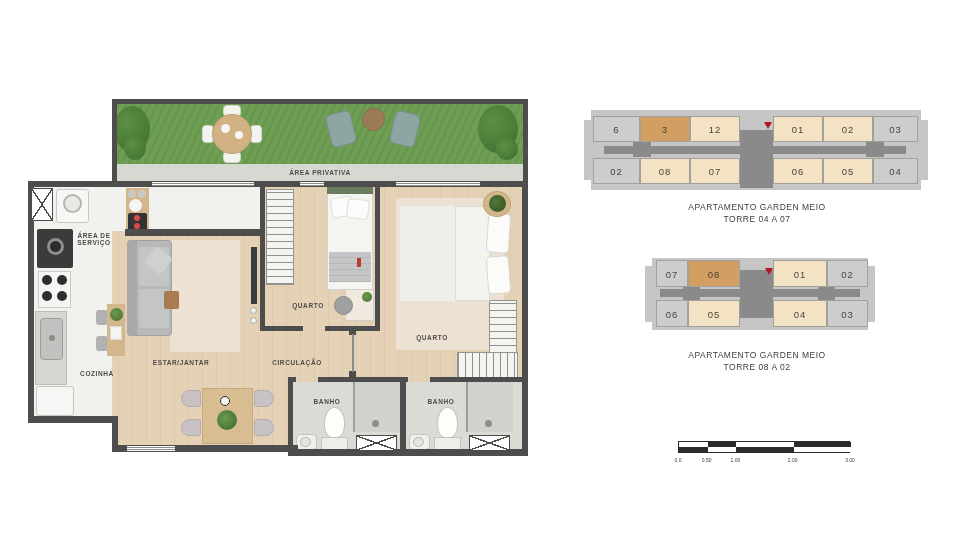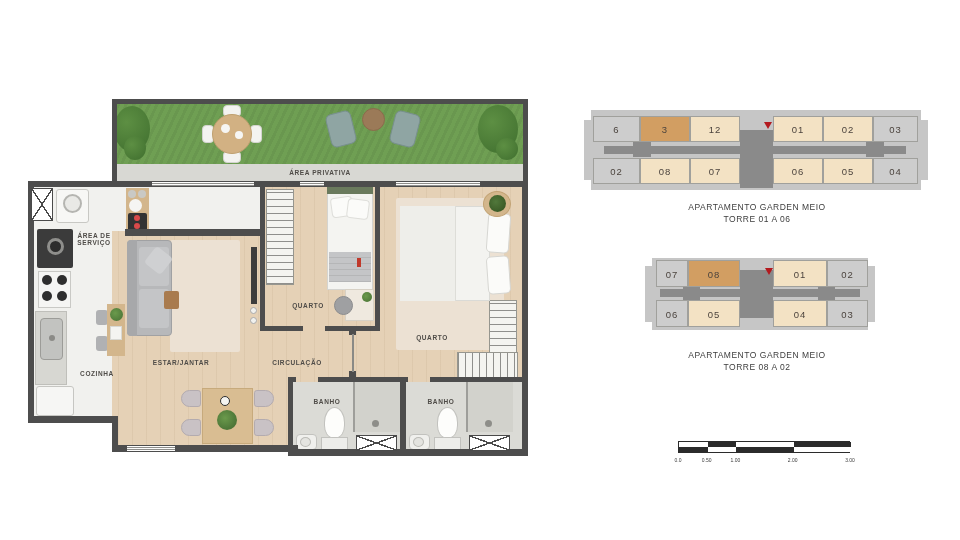--- a/index.html
+++ b/index.html
@@ -197,21 +197,21 @@
   <div id="keyplan1" style="left:0;top:0;width:960px;height:540px;">
     <div class="kp-bg" style="left:591px;top:110px;width:330px;height:80px;"></div>
     <div class="kp-bg" style="left:584px;top:120px;width:8px;height:60px;"></div>
     <div class="kp-bg" style="left:920px;top:120px;width:8px;height:60px;"></div>
     <div class="kp-core" style="left:604px;top:146px;width:302px;height:8px;"></div>
     <div class="kp-core" style="left:740px;top:130px;width:33px;height:58px;"></div>
     <div class="kp-core" style="left:633px;top:141px;width:18px;height:16px;"></div>
     <div class="kp-core" style="left:866px;top:141px;width:18px;height:16px;"></div>
     <div class="marker" style="left: 764px; top: 122px; border-top-color: rgb(179, 25, 30);"></div>
     <div class="caption" style="left:757px;top:201px;">APARTAMENTO GARDEN MEIO</div>
-    <div class="caption" style="left:757px;top:213px;">TORRE 01 A 06</div>
+    <div class="caption" style="left:757px;top:213px;">TORRE 04 A 07</div>
   <div class="unit" style="left: 593px; top: 116px; width: 47px; height: 26px; line-height: 26px; background: rgb(205, 205, 205);">6</div>
       <div class="unit" style="left: 640px; top: 116px; width: 50px; height: 26px; line-height: 26px; background: rgb(210, 158, 98);">3</div>
       <div class="unit" style="left: 690px; top: 116px; width: 50px; height: 26px; line-height: 26px; background: rgb(243, 226, 196);">12</div>
       <div class="unit" style="left: 773px; top: 116px; width: 50px; height: 26px; line-height: 26px; background: rgb(243, 226, 196);">01</div>
       <div class="unit" style="left: 823px; top: 116px; width: 50px; height: 26px; line-height: 26px; background: rgb(243, 226, 196);">02</div>
       <div class="unit" style="left: 873px; top: 116px; width: 45px; height: 26px; line-height: 26px; background: rgb(205, 205, 205);">03</div>
       <div class="unit" style="left: 593px; top: 158px; width: 47px; height: 26px; line-height: 26px; background: rgb(205, 205, 205);">02</div>
       <div class="unit" style="left: 640px; top: 158px; width: 50px; height: 26px; line-height: 26px; background: rgb(243, 226, 196);">08</div>
       <div class="unit" style="left: 690px; top: 158px; width: 50px; height: 26px; line-height: 26px; background: rgb(243, 226, 196);">07</div>
       <div class="unit" style="left: 773px; top: 158px; width: 50px; height: 26px; line-height: 26px; background: rgb(243, 226, 196);">06</div>

